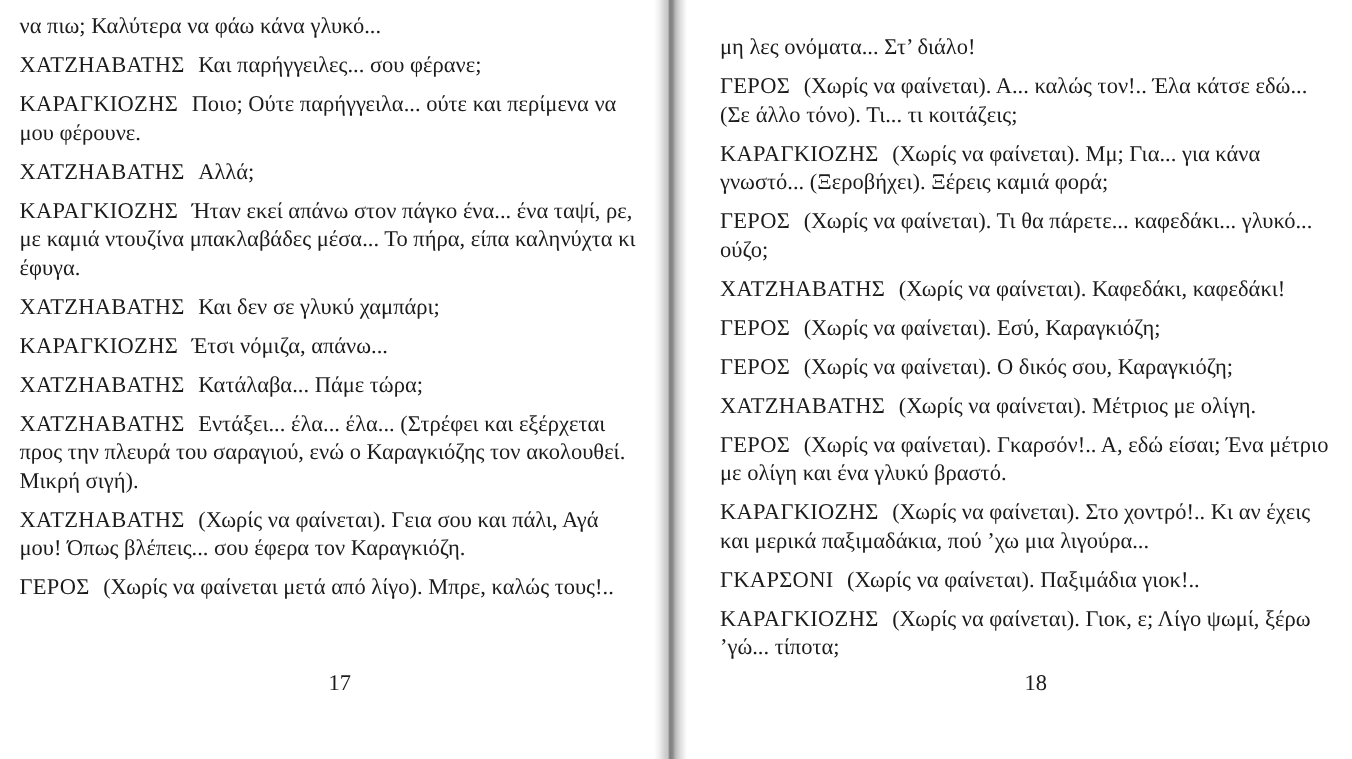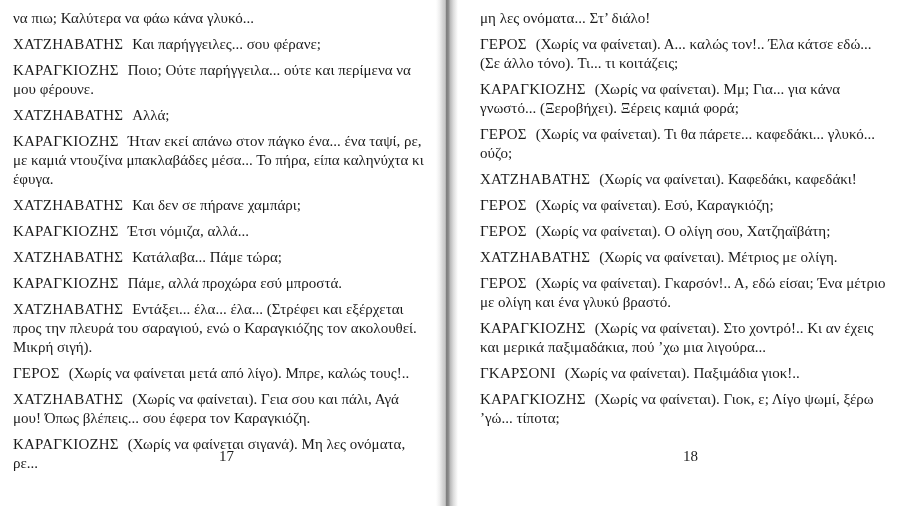--- a/index.html
+++ b/index.html
@@ -18,21 +18,21 @@
   .page {
     position: relative;
     box-sizing: border-box;
     height: 506px;
     background: #ffffff;
     color: #1b1b1b;
     font-size: 15px;
     line-height: 19px;
   }
   .page-left  { width: 450px; padding: 9px 26px 0 13px; }
-  .page-right { width: 451px; padding: 9px 12px 0 30px; }
+  .page-right { width: 451px; padding: 23px 12px 0 30px; }
   .page-body p {
     margin: 0 0 7px 0;
     text-align: left;
   }
   .speaker { margin-right: 0.6em; letter-spacing: 0.2px; }
   .folio {
     position: absolute;
     bottom: 40px;
     text-align: center;
     font-size: 15px;
@@ -61,41 +61,39 @@
 
 <div class="spread">
 
   <div class="page page-left">
     <div class="page-body">
         <p><span>να πιω; Καλύτερα να φάω κάνα γλυκό...</span></p>
         <p><span class="speaker">ΧΑΤΖΗΑΒΑΤΗΣ</span><span>Και παρήγγειλες... σου φέρανε;</span></p>
         <p><span class="speaker">ΚΑΡΑΓΚΙΟΖΗΣ</span><span>Ποιο; Ούτε παρήγγειλα... ούτε και περίμενα να μου φέρουνε.</span></p>
         <p><span class="speaker">ΧΑΤΖΗΑΒΑΤΗΣ</span><span>Αλλά;</span></p>
         <p><span class="speaker">ΚΑΡΑΓΚΙΟΖΗΣ</span><span>Ήταν εκεί απάνω στον πάγκο ένα... ένα ταψί, ρε, με καμιά ντουζίνα μπακλαβάδες μέσα... Το πήρα, είπα καληνύχτα κι έφυγα.</span></p>
-        <p><span class="speaker">ΧΑΤΖΗΑΒΑΤΗΣ</span><span>Και δεν σε πήρανε χαμπάρι;</span></p>
-        <p><span class="speaker">ΚΑΡΑΓΚΙΟΖΗΣ</span><span>Έτσι νόμιζα, αλλά...</span></p>
+        <p><span class="speaker">ΧΑΤΖΗΑΒΑΤΗΣ</span><span>Και δεν σε γλυκύ χαμπάρι;</span></p>
+        <p><span class="speaker">ΚΑΡΑΓΚΙΟΖΗΣ</span><span>Έτσι νόμιζα, απάνω...</span></p>
         <p><span class="speaker">ΧΑΤΖΗΑΒΑΤΗΣ</span><span>Κατάλαβα... Πάμε τώρα;</span></p>
-        <p><span class="speaker">ΚΑΡΑΓΚΙΟΖΗΣ</span><span>Πάμε, αλλά προχώρα εσύ μπροστά.</span></p>
         <p><span class="speaker">ΧΑΤΖΗΑΒΑΤΗΣ</span><span>Εντάξει... έλα... έλα... (Στρέφει και εξέρχεται προς την πλευρά του σαραγιού, ενώ ο Καραγκιόζης τον ακολουθεί. Μικρή σιγή).</span></p>
+        <p><span class="speaker">ΧΑΤΖΗΑΒΑΤΗΣ</span><span>(Χωρίς να φαίνεται). Γεια σου και πάλι, Αγά μου! Όπως βλέπεις... σου έφερα τον Καραγκιόζη.</span></p>
         <p><span class="speaker">ΓΕΡΟΣ</span><span>(Χωρίς να φαίνεται μετά από λίγο). Μπρε, καλώς τους!..</span></p>
-        <p><span class="speaker">ΧΑΤΖΗΑΒΑΤΗΣ</span><span>(Χωρίς να φαίνεται). Γεια σου και πάλι, Αγά μου! Όπως βλέπεις... σου έφερα τον Καραγκιόζη.</span></p>
-        <p><span class="speaker">ΚΑΡΑΓΚΙΟΖΗΣ</span><span>(Χωρίς να φαίνεται σιγανά). Μη λες ονόματα, ρε...</span></p>
       </div>
     <div class="folio">17</div>
   </div>
 
   <div class="page page-right">
     <div class="page-body">
         <p><span>μη λες ονόματα... Στ’ διάλο!</span></p>
         <p><span class="speaker">ΓΕΡΟΣ</span><span>(Χωρίς να φαίνεται). Α... καλώς τον!.. Έλα κάτσε εδώ... (Σε άλλο τόνο). Τι... τι κοιτάζεις;</span></p>
         <p><span class="speaker">ΚΑΡΑΓΚΙΟΖΗΣ</span><span>(Χωρίς να φαίνεται). Μμ; Για... για κάνα γνωστό... (Ξεροβήχει). Ξέρεις καμιά φορά;</span></p>
         <p><span class="speaker">ΓΕΡΟΣ</span><span>(Χωρίς να φαίνεται). Τι θα πάρετε... καφεδάκι... γλυκό... ούζο;</span></p>
         <p><span class="speaker">ΧΑΤΖΗΑΒΑΤΗΣ</span><span>(Χωρίς να φαίνεται). Καφεδάκι, καφεδάκι!</span></p>
         <p><span class="speaker">ΓΕΡΟΣ</span><span>(Χωρίς να φαίνεται). Εσύ, Καραγκιόζη;</span></p>
-        <p><span class="speaker">ΓΕΡΟΣ</span><span>(Χωρίς να φαίνεται). Ο ολίγη σου, Χατζηαϊβάτη;</span></p>
+        <p><span class="speaker">ΓΕΡΟΣ</span><span>(Χωρίς να φαίνεται). Ο δικός σου, Καραγκιόζη;</span></p>
         <p><span class="speaker">ΧΑΤΖΗΑΒΑΤΗΣ</span><span>(Χωρίς να φαίνεται). Μέτριος με ολίγη.</span></p>
         <p><span class="speaker">ΓΕΡΟΣ</span><span>(Χωρίς να φαίνεται). Γκαρσόν!.. Α, εδώ είσαι; Ένα μέτριο με ολίγη και ένα γλυκύ βραστό.</span></p>
         <p><span class="speaker">ΚΑΡΑΓΚΙΟΖΗΣ</span><span>(Χωρίς να φαίνεται). Στο χοντρό!.. Κι αν έχεις και μερικά παξιμαδάκια, πού ’χω μια λιγούρα...</span></p>
         <p><span class="speaker">ΓΚΑΡΣΟΝΙ</span><span>(Χωρίς να φαίνεται). Παξιμάδια γιοκ!..</span></p>
         <p><span class="speaker">ΚΑΡΑΓΚΙΟΖΗΣ</span><span>(Χωρίς να φαίνεται). Γιοκ, ε; Λίγο ψωμί, ξέρω ’γώ... τίποτα;</span></p>
       </div>
     <div class="folio">18</div>
   </div>
 
   <div class="spine"></div>

